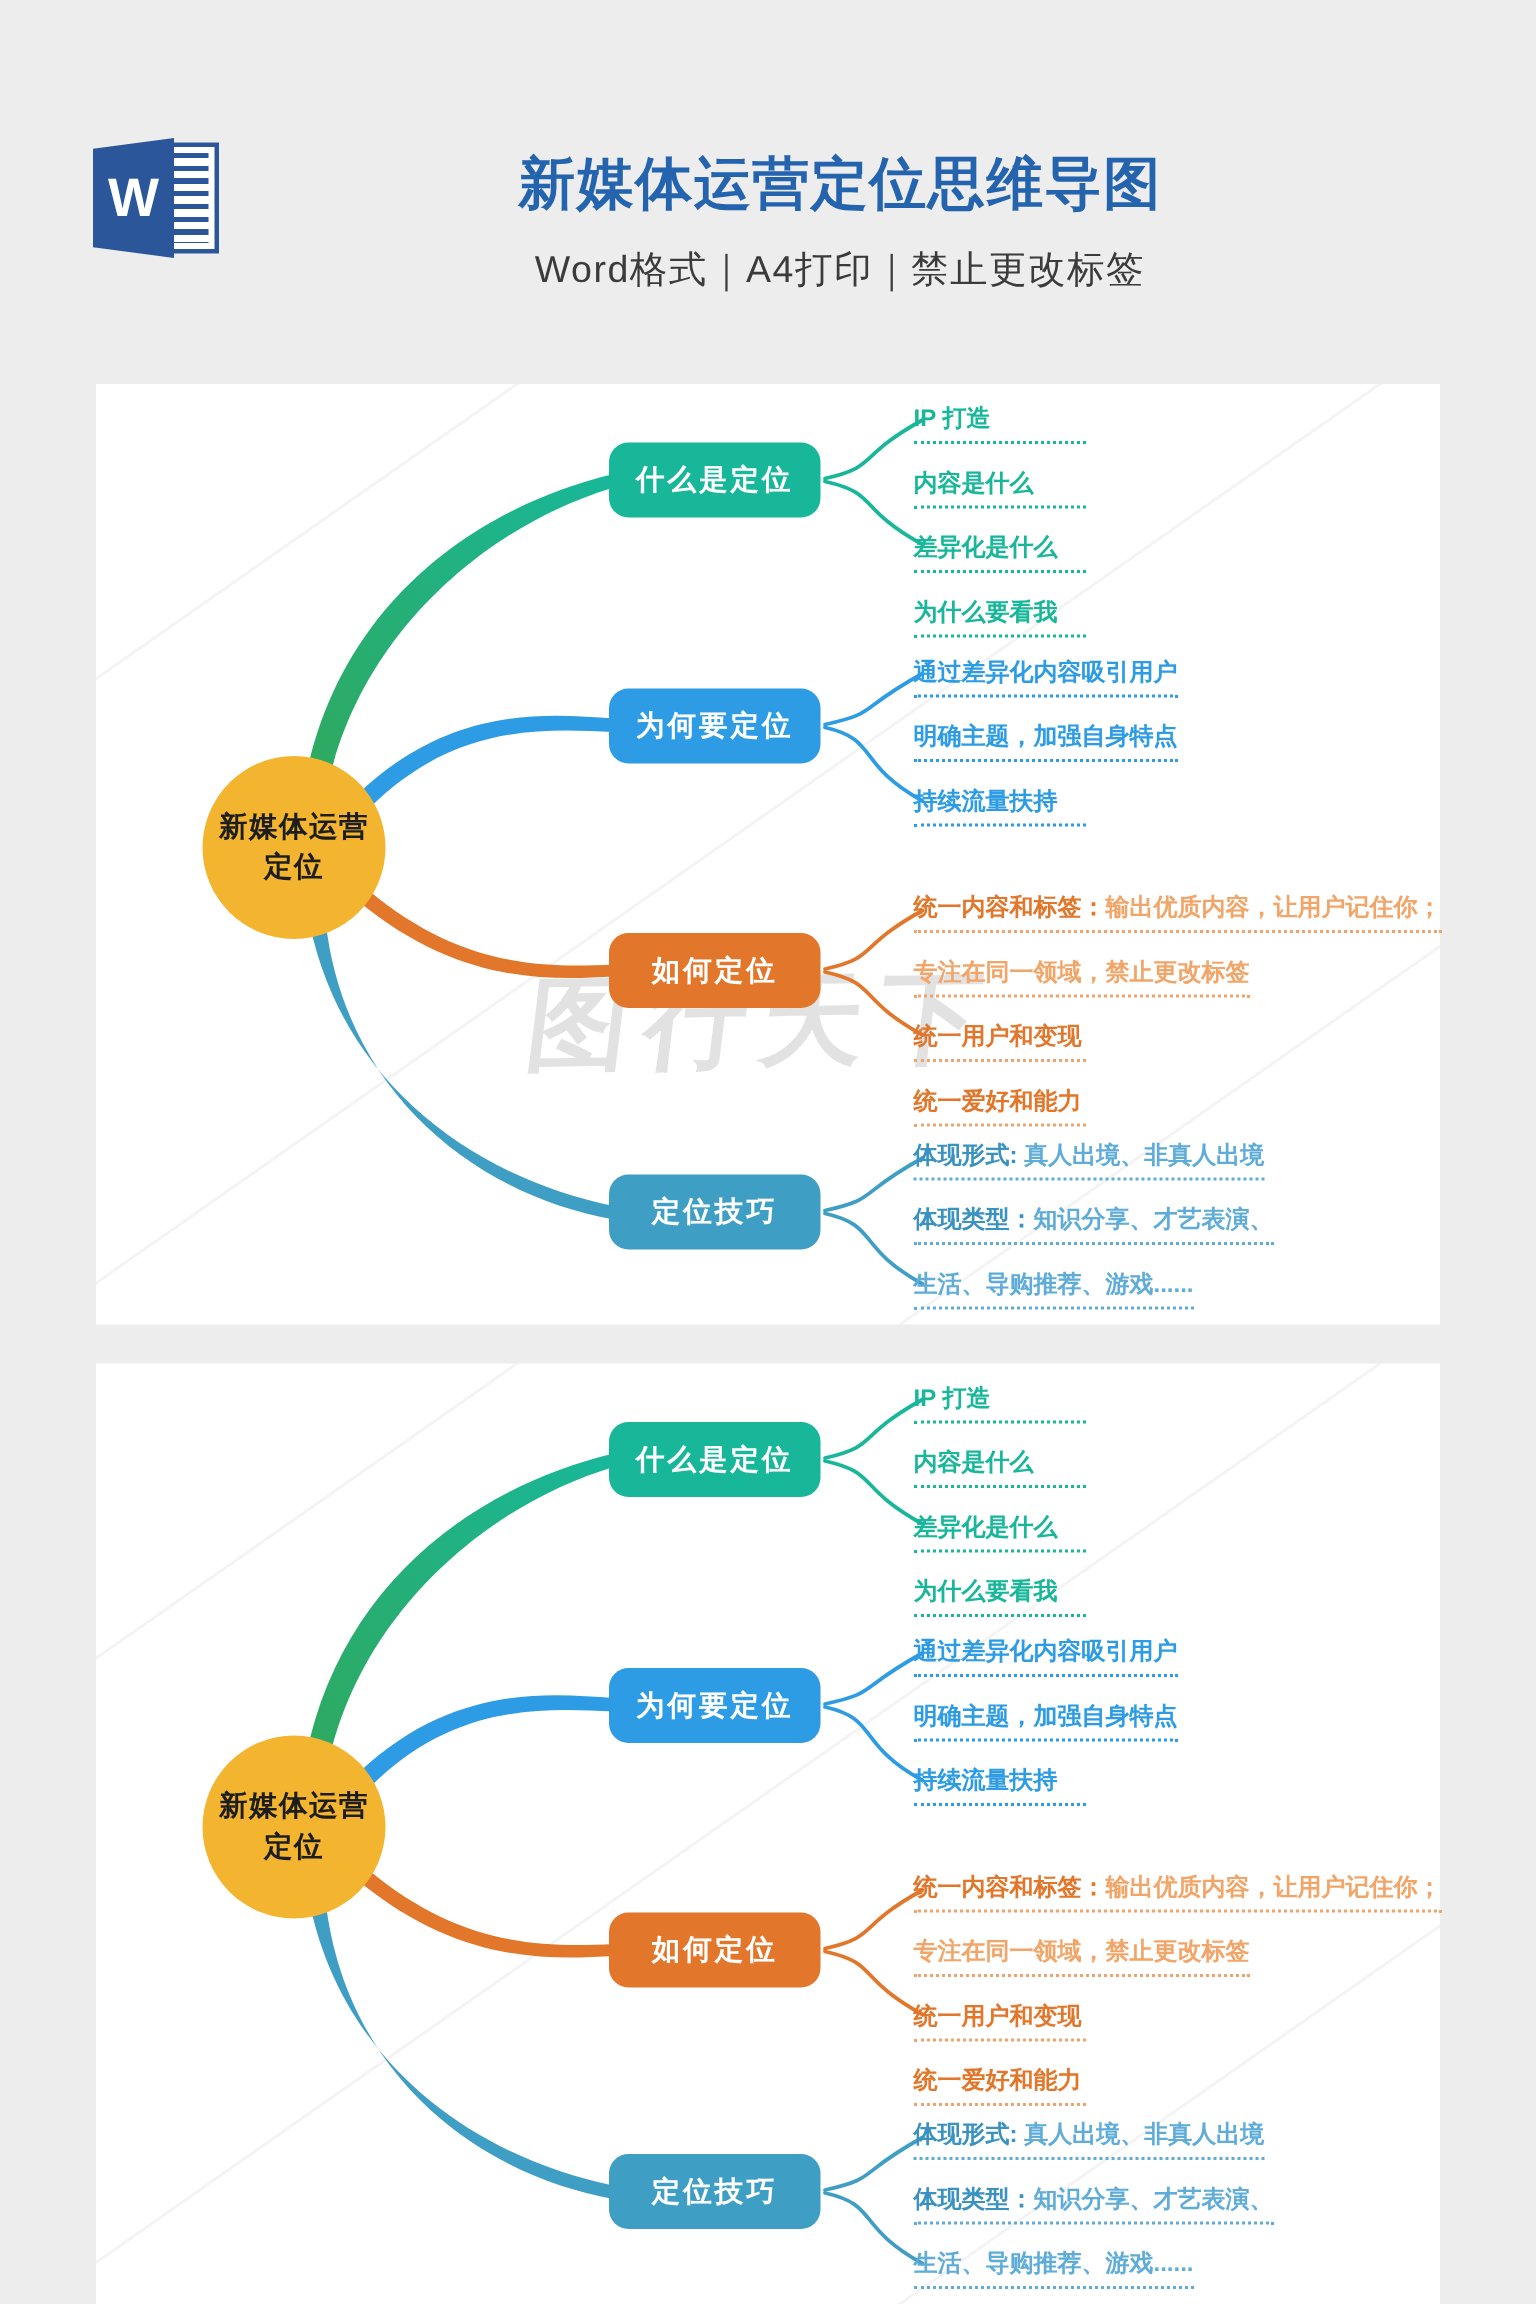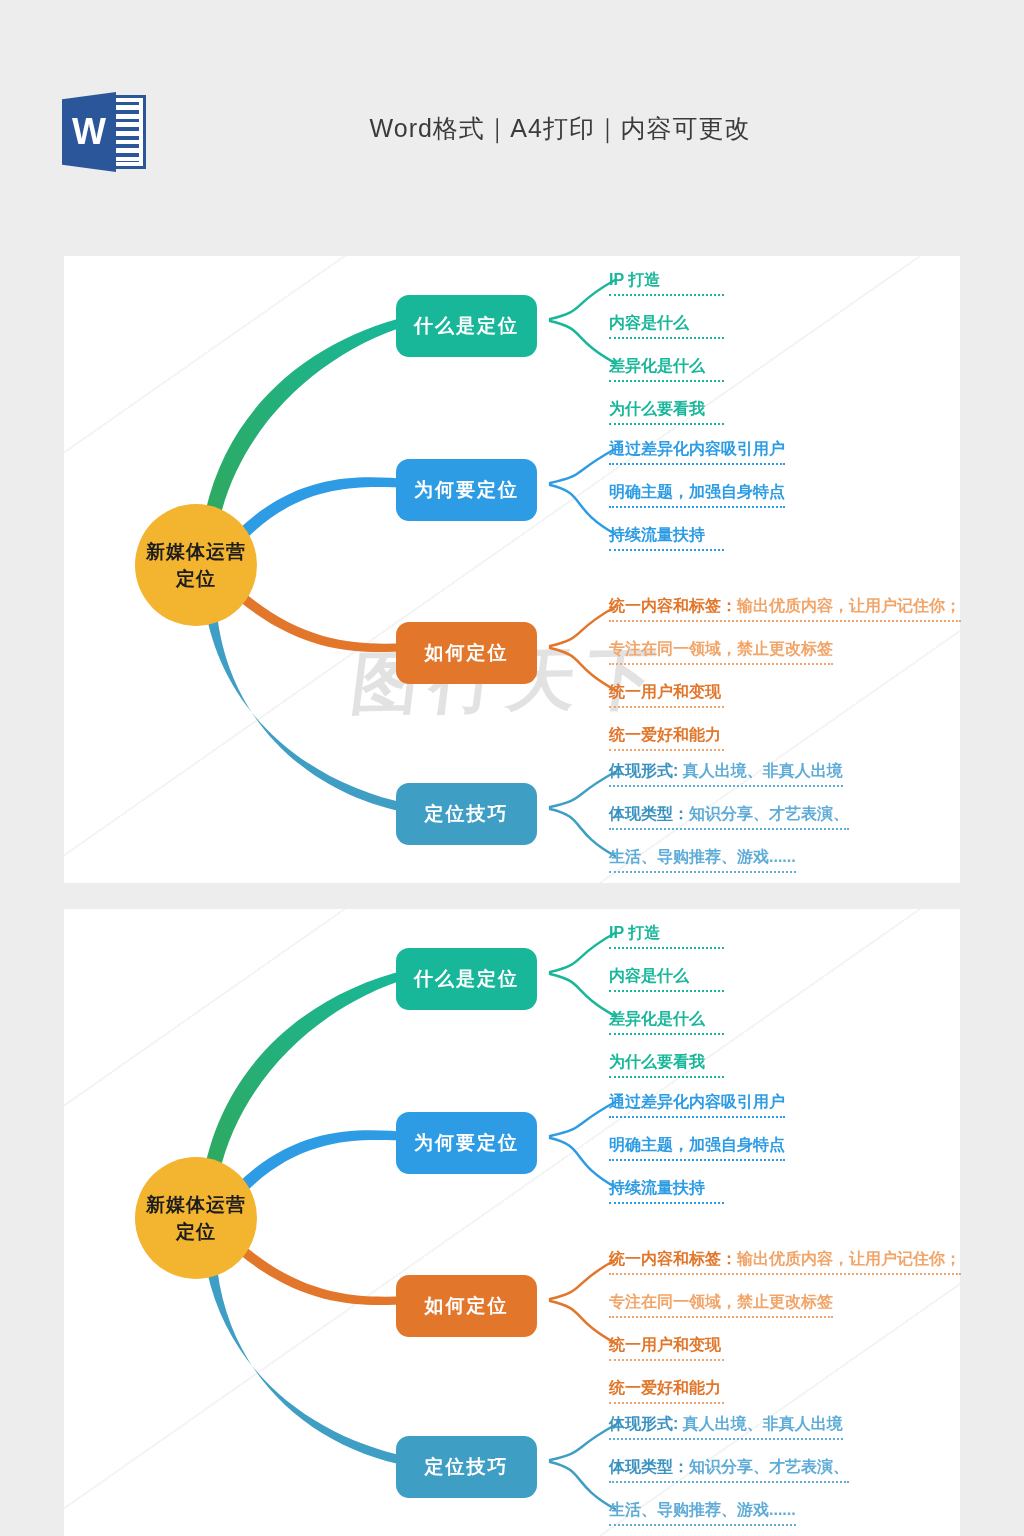--- a/index.html
+++ b/index.html
@@ -29,21 +29,21 @@
   .curves,.curves svg{position:absolute;left:0;top:0;width:100%;height:100%}
 
   .wm{position:absolute;left:288px;top:380px;font-family:"Liberation Serif",serif;
     font-size:68px;font-weight:bold;color:#808080;opacity:.22;letter-spacing:10px;
     transform:skewX(-8deg) rotate(-1deg);white-space:nowrap;pointer-events:none}
 
   .center-node{position:absolute;left:71px;top:248px;width:122px;height:122px;border-radius:50%;
     display:flex;flex-direction:column;align-items:center;justify-content:center;
     font-weight:bold;font-size:19px;line-height:27px;color:#1d1d1d;letter-spacing:1px;text-align:center}
 
-  .branch-node{position:absolute;left:332px;width:141px;height:62px;border-radius:13px;
+  .branch-node{position:absolute;left:342px;width:141px;height:50px;border-radius:13px;
     display:flex;align-items:center;justify-content:center;
     color:#fff;font-size:19px;font-weight:bold;letter-spacing:2px}
 
   .bcol{position:absolute;left:545px}
   .bi{width:max-content;min-width:115px;margin-bottom:18px}
   .bi-t{font-size:16px;font-weight:bold;line-height:17px;white-space:nowrap}
   .dot{margin-top:6px;border-top:2px dotted}
 </style>
 </head>
 <body>
@@ -53,21 +53,22 @@
   <div class="word-icon">
     <div class="wi-page">
       <div class="wi-lines"></div>
     </div>
     <div class="wi-flag">
       <span class="wi-w">W</span>
     </div>
   </div>
 
   <div class="header-text">
-    <div class="page-subtitle">Word格式｜A4打印｜内容可更改</div>
+    <div class="page-title">新媒体运营定位思维导图</div>
+    <div class="page-subtitle">Word格式｜A4打印｜禁止更改标签</div>
   </div>
 
   <div class="panel" id="panel1">
       <div class="diag"></div>
       <div class="wm">图行天下</div>
       <div class="curves">
         <svg viewBox="0 0 896 627">
           <defs>
             <linearGradient id="gg1" x1="0" y1="1" x2="1" y2="0">
               <stop offset="0" stop-color="#2fa95e"></stop>

